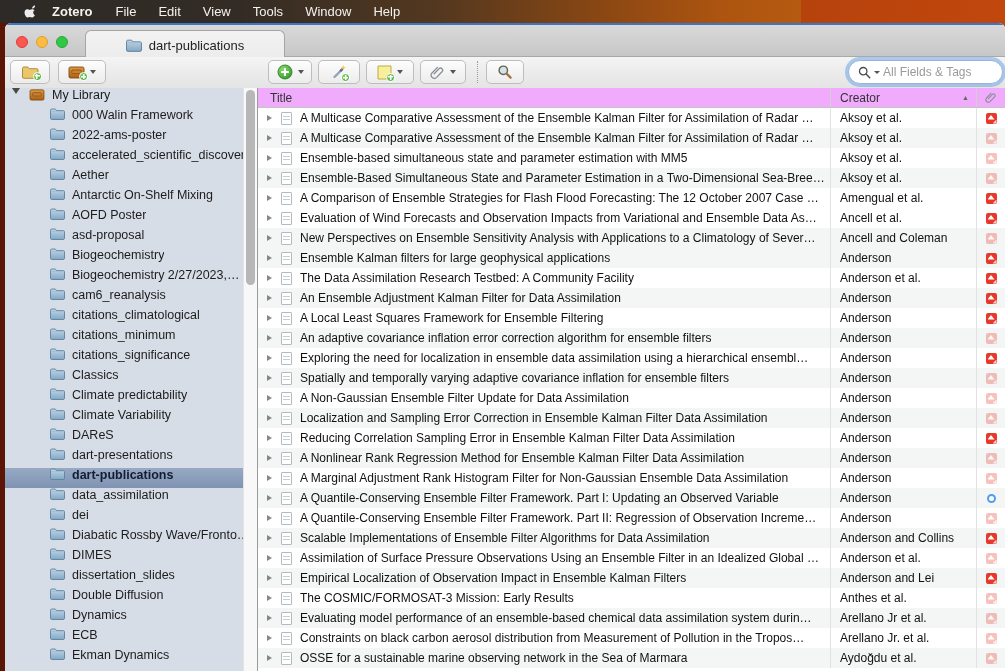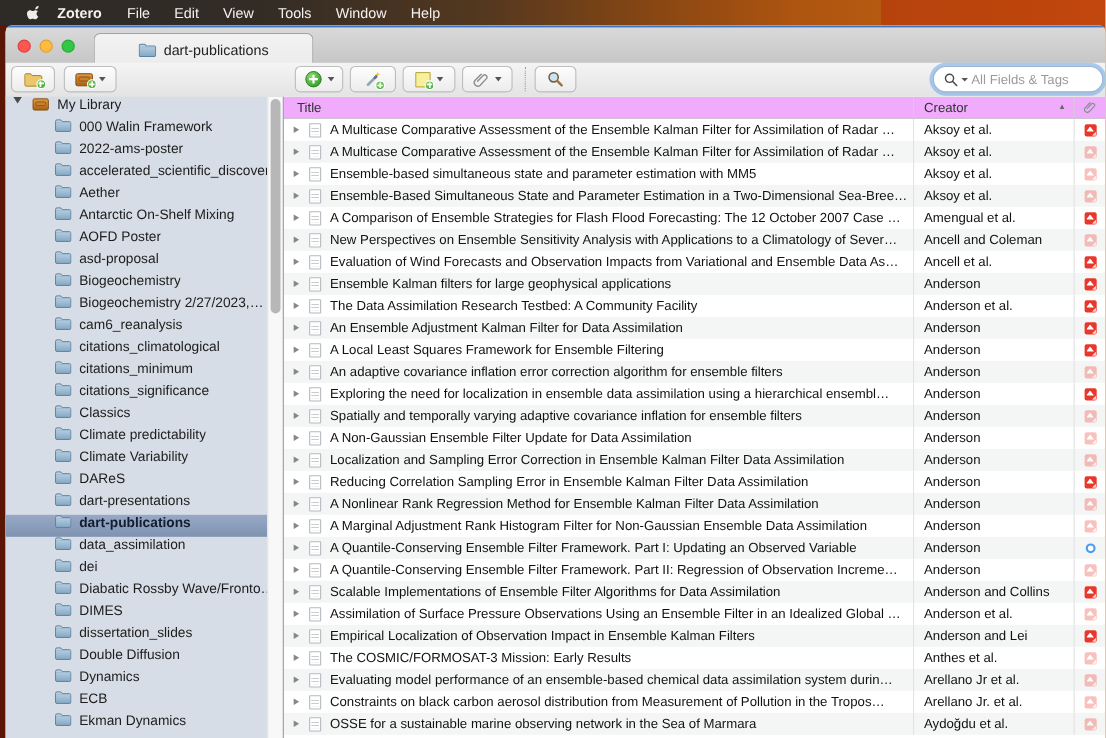--- a/index.html
+++ b/index.html
@@ -593,40 +593,40 @@
             <div class="cell-title">
               <span class="expander"></span>
               <span class="doc-icon"></span>
               <span class="row-title">A Comparison of Ensemble Strategies for Flash Flood Forecasting: The 12 October 2007 Case …</span>
             </div>
             <div class="cell-creator">Amengual et al.</div>
             <div class="cell-attach">
               <span class="pdf-icon"></span>
             </div>
           </div>
+          <div class="row">
+            <div class="cell-title">
+              <span class="expander"></span>
+              <span class="doc-icon"></span>
+              <span class="row-title">Evaluation of Wind Forecasts and Observation Impacts from Variational and Ensemble Data As…</span>
+            </div>
+            <div class="cell-creator">Ancell et al.</div>
+            <div class="cell-attach">
+              <span class="pdf-icon"></span>
+            </div>
+          </div>
           <div class="row even">
             <div class="cell-title">
               <span class="expander"></span>
               <span class="doc-icon"></span>
               <span class="row-title">New Perspectives on Ensemble Sensitivity Analysis with Applications to a Climatology of Sever…</span>
             </div>
             <div class="cell-creator">Ancell and Coleman</div>
             <div class="cell-attach">
               <span class="pdf-icon faded"></span>
-            </div>
-          </div>
-          <div class="row">
-            <div class="cell-title">
-              <span class="expander"></span>
-              <span class="doc-icon"></span>
-              <span class="row-title">Evaluation of Wind Forecasts and Observation Impacts from Variational and Ensemble Data As…</span>
-            </div>
-            <div class="cell-creator">Ancell et al.</div>
-            <div class="cell-attach">
-              <span class="pdf-icon"></span>
             </div>
           </div>
           <div class="row even">
             <div class="cell-title">
               <span class="expander"></span>
               <span class="doc-icon"></span>
               <span class="row-title">Ensemble Kalman filters for large geophysical applications</span>
             </div>
             <div class="cell-creator">Anderson</div>
             <div class="cell-attach">

